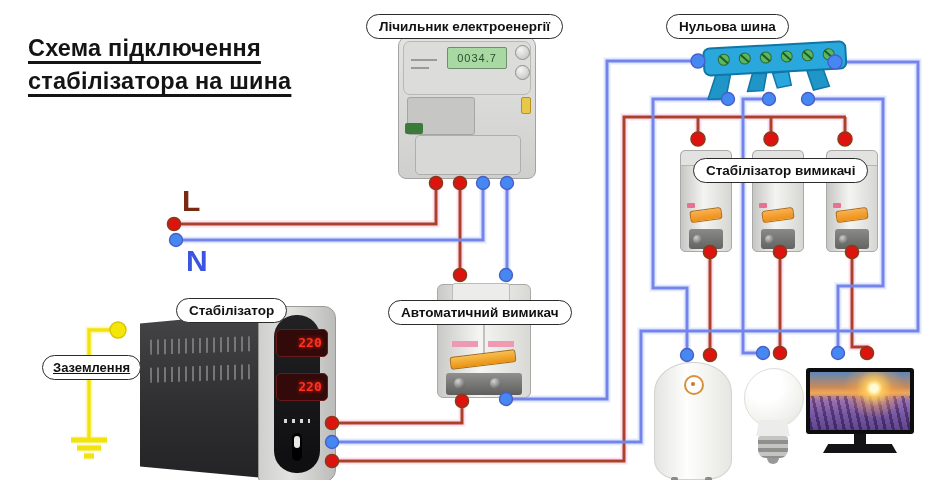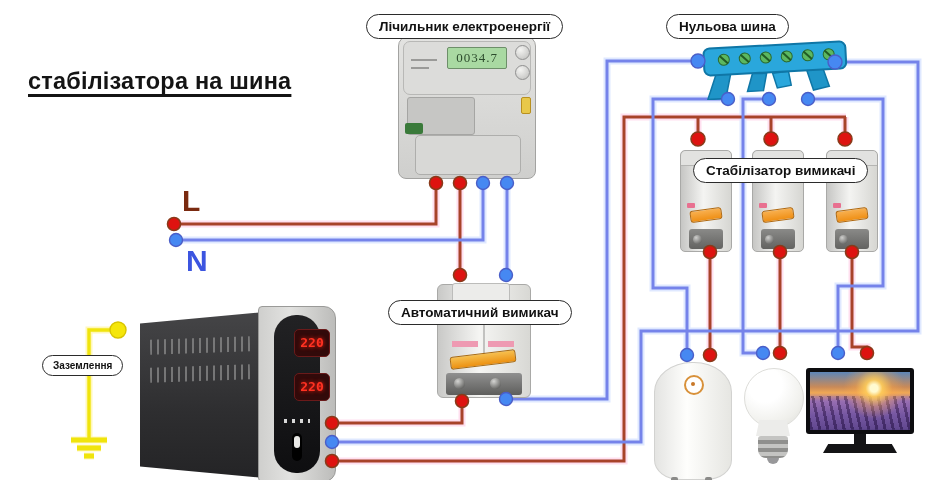--- a/index.html
+++ b/index.html
@@ -28,21 +28,21 @@
   
   .tag{position:absolute;z-index:7;background:#fff;border:1.7px solid #2b2b2b;border-radius:15px;
        padding:4px 12px;font-size:13.5px;font-weight:700;color:#111;white-space:nowrap;}
   
   .dev{position:absolute;z-index:2;}
   
   .meter{left:398px;top:36px;width:136px;height:141px;background:linear-gradient(180deg,#e3e3e1,#cfcfcd);
          border:1px solid #a3a3a1;border-radius:10px 10px 8px 8px;}
   .meter-top{position:absolute;left:4px;top:4px;right:4px;height:52px;background:#dcdcda;border-radius:7px;border:1px solid #b8b8b6;}
   .meter-lcd{position:absolute;left:48px;top:10px;width:58px;height:20px;background:#a9d9a2;border:1px solid #6d8f69;border-radius:2px;
-             font-family:Liberation Serif, serif;font-size:13px;color:#2c4c2c;text-align:center;line-height:20px;letter-spacing:1px;}
+             font-family:Liberation Sans, sans-serif;font-size:11px;color:#2c4c2c;text-align:center;line-height:20px;letter-spacing:1px;}
   .meter-btn{position:absolute;width:13px;height:13px;border-radius:50%;background:radial-gradient(circle at 35% 30%,#f4f4f2,#bdbdbb);border:1px solid #909090;}
   .meter-plate{position:absolute;left:8px;top:60px;width:66px;height:36px;background:#c6c6c4;border:1px solid #a5a5a3;border-radius:3px;}
   .meter-term{position:absolute;left:16px;top:98px;width:104px;height:38px;background:#d8d8d6;border:1px solid #aeaeac;border-radius:5px;}
   .meter-green{position:absolute;left:6px;top:86px;width:18px;height:11px;background:#3a7a3a;border-radius:2px;}
   .meter-seal{position:absolute;right:4px;top:60px;width:8px;height:15px;background:#e8c84a;border:1px solid #b89020;border-radius:2px;}
   .meter-line{position:absolute;background:#9a9a98;height:2px;}
   
   .bus{left:700px;top:36px;width:150px;height:64px;}
   
   .brk{width:50px;height:100px;background:linear-gradient(90deg,#c6c6c4,#f4f4f2 45%,#d6d6d2);
@@ -67,23 +67,23 @@
   .mbrk-screw{position:absolute;bottom:8px;width:11px;height:11px;border-radius:50%;background:radial-gradient(circle at 35% 30%,#d4d4d2,#454543);}
   
   .stab{left:140px;top:306px;width:194px;height:174px;}
   .stab-left{position:absolute;left:0;top:6px;width:124px;height:166px;background:linear-gradient(180deg,#454547,#2e2e30 60%,#242426);
              clip-path:polygon(0 7%,100% 0,100% 100%,0 93%);}
   .stab-vent{position:absolute;left:10px;width:100px;height:15px;opacity:.75;transform:rotate(-2deg);
              background:repeating-linear-gradient(90deg,#8b8b8b 0 2px,transparent 2px 7px);}
   .stab-right{position:absolute;left:118px;top:0;width:76px;height:174px;border:1px solid #9a9a98;border-radius:4px 12px 12px 4px;
               background:linear-gradient(90deg,#cfcfcd,#e2e2e0 40%,#bcbcba);}
   .stab-panel{position:absolute;left:15px;top:8px;width:46px;height:158px;background:linear-gradient(180deg,#222224,#0e0e10);border-radius:22px;}
-  .stab-disp{position:absolute;left:20px;width:34px;height:26px;background:#320a0a;border:1px solid #6a1a1a;border-radius:5px;
+  .stab-disp{position:absolute;left:2px;width:34px;height:26px;background:#320a0a;border:1px solid #6a1a1a;border-radius:5px;
              font-family:"DejaVu Sans Mono",monospace;font-weight:700;font-size:13px;color:#ff3222;text-align:center;line-height:26px;
-             text-shadow:0 0 4px #ff2010;}
+             text-shadow:0 0 4px #ff2010;padding-left:16px;}
   .stab-slot{position:absolute;left:18px;top:118px;width:10px;height:28px;background:#000;border-radius:5px;}
   .stab-slider{position:absolute;left:2px;top:3px;width:6px;height:12px;background:#e8e8e6;border-radius:3px;}
   .stab-dotrow{position:absolute;left:10px;top:104px;width:26px;height:4px;
                background:repeating-linear-gradient(90deg,#d8d8d8 0 3px,transparent 3px 8px);}
   
   .boiler{left:654px;top:362px;width:76px;height:116px;border:1px solid #d2d2d0;
           background:linear-gradient(90deg,#e4e4e2,#fefefc 42%,#e6e6e2);
           border-radius:38px 38px 26px 26px / 30px 30px 20px 20px;}
   .boiler-logo{position:absolute;left:29px;top:12px;width:16px;height:16px;border-radius:50%;border:2px solid #d8913a;background:#fff;}
   .boiler-logo::after{content:"";position:absolute;left:5px;top:5px;width:4px;height:4px;border-radius:50%;background:#c87828;}
@@ -163,21 +163,21 @@
         <circle class="dot-b" cx="769" cy="99" r="6.5"></circle>
       <circle class="dot-b" cx="808" cy="99" r="6.5"></circle>
         <circle class="dot-b" cx="687" cy="355" r="6.5"></circle>
       <circle class="dot-b" cx="763" cy="353" r="6.5"></circle>
         <circle class="dot-b" cx="838" cy="353" r="6.5"></circle>
     </g>
     <circle class="dot-y" cx="118" cy="330" r="8"></circle>
   </svg>
 
   <div class="title">
-    <br>
+    <span>Схема підключення</span><br>
     <span>стабілізатора на шина</span>
   </div>
 
   <div class="phase phase-l">L</div>
   <div class="phase phase-n">N</div>
 
   <div class="dev meter">
     <div class="meter-top"></div>
     <div class="meter-lcd">0034.7</div>
     <div class="meter-btn" style="left:116px;top:8px;"></div>
@@ -276,15 +276,16 @@
     <div class="tv-frame"></div>
     <div class="tv-screen"></div>
     <div class="tv-neck"></div>
     <div class="tv-base"></div>
   </div>
 
   <div class="tag" style="left:366px;top:14px;">Лічильник електроенергії</div>
   <div class="tag" style="left:666px;top:14px;">Нульова шина</div>
   <div class="tag" style="left:693px;top:158px;">Стабілізатор вимикачі</div>
   <div class="tag" style="left:388px;top:300px;">Автоматичний вимикач</div>
-  <div class="tag" style="left:42px;top:355px;padding:4px 10px;font-size:10px;">Заземлення</div>
+  <div class="tag" style="left:176px;top:298px;">Стабілізатор</div>
+  <div class="tag" style="left:42px;top:355px;padding:4px 10px;font-size:13px;text-decoration:underline;">Заземлення</div>
 
 </div>
 
 </body></html>

